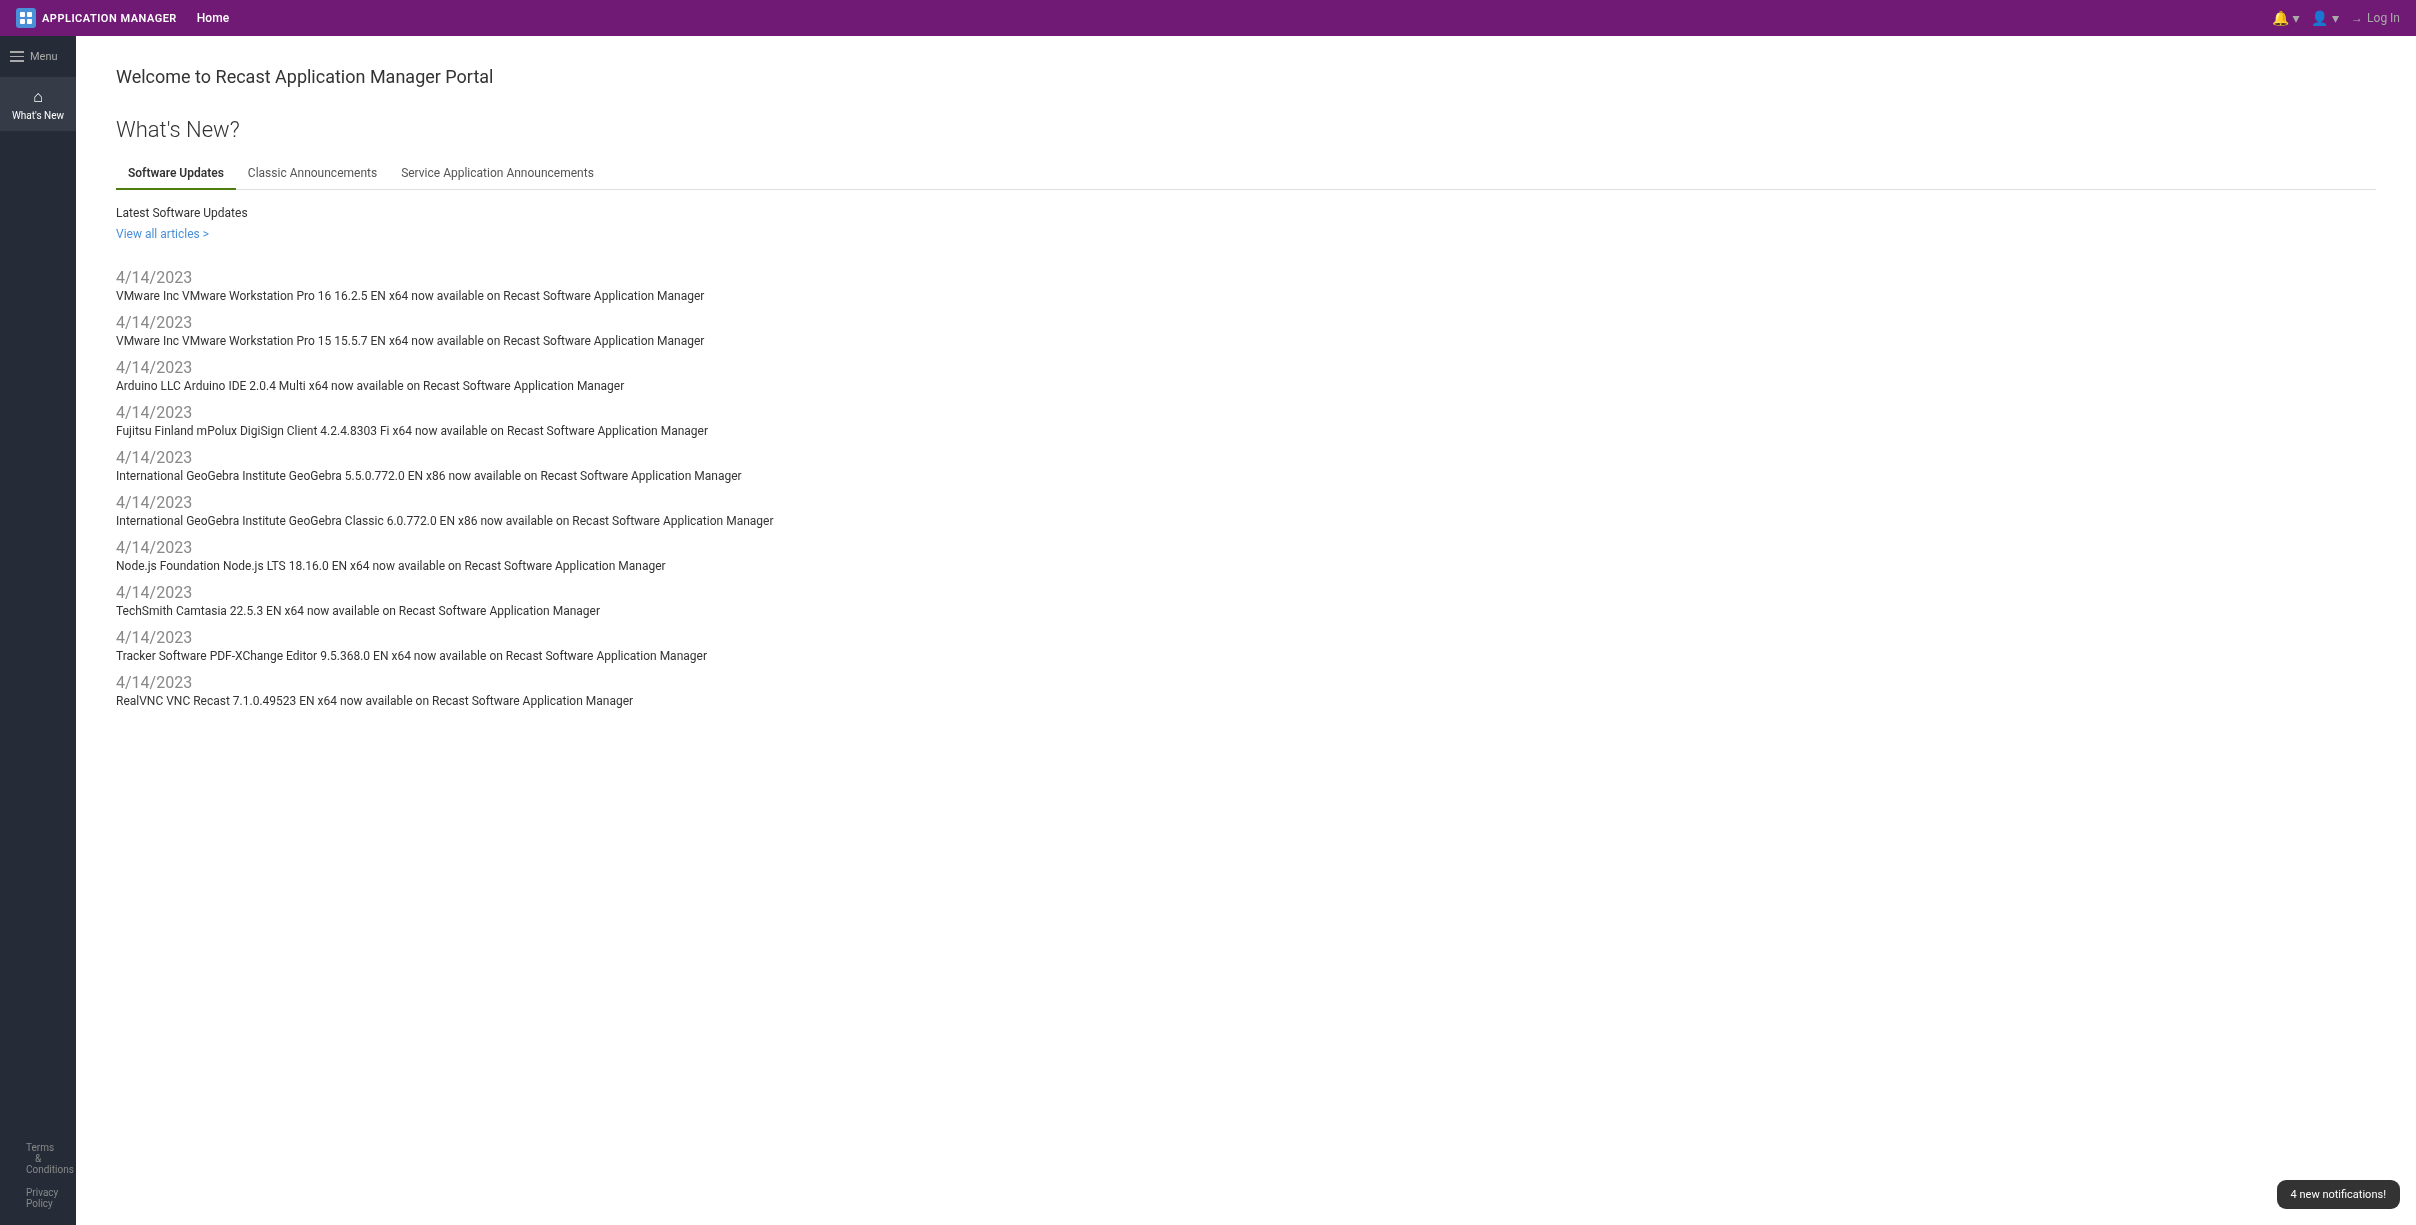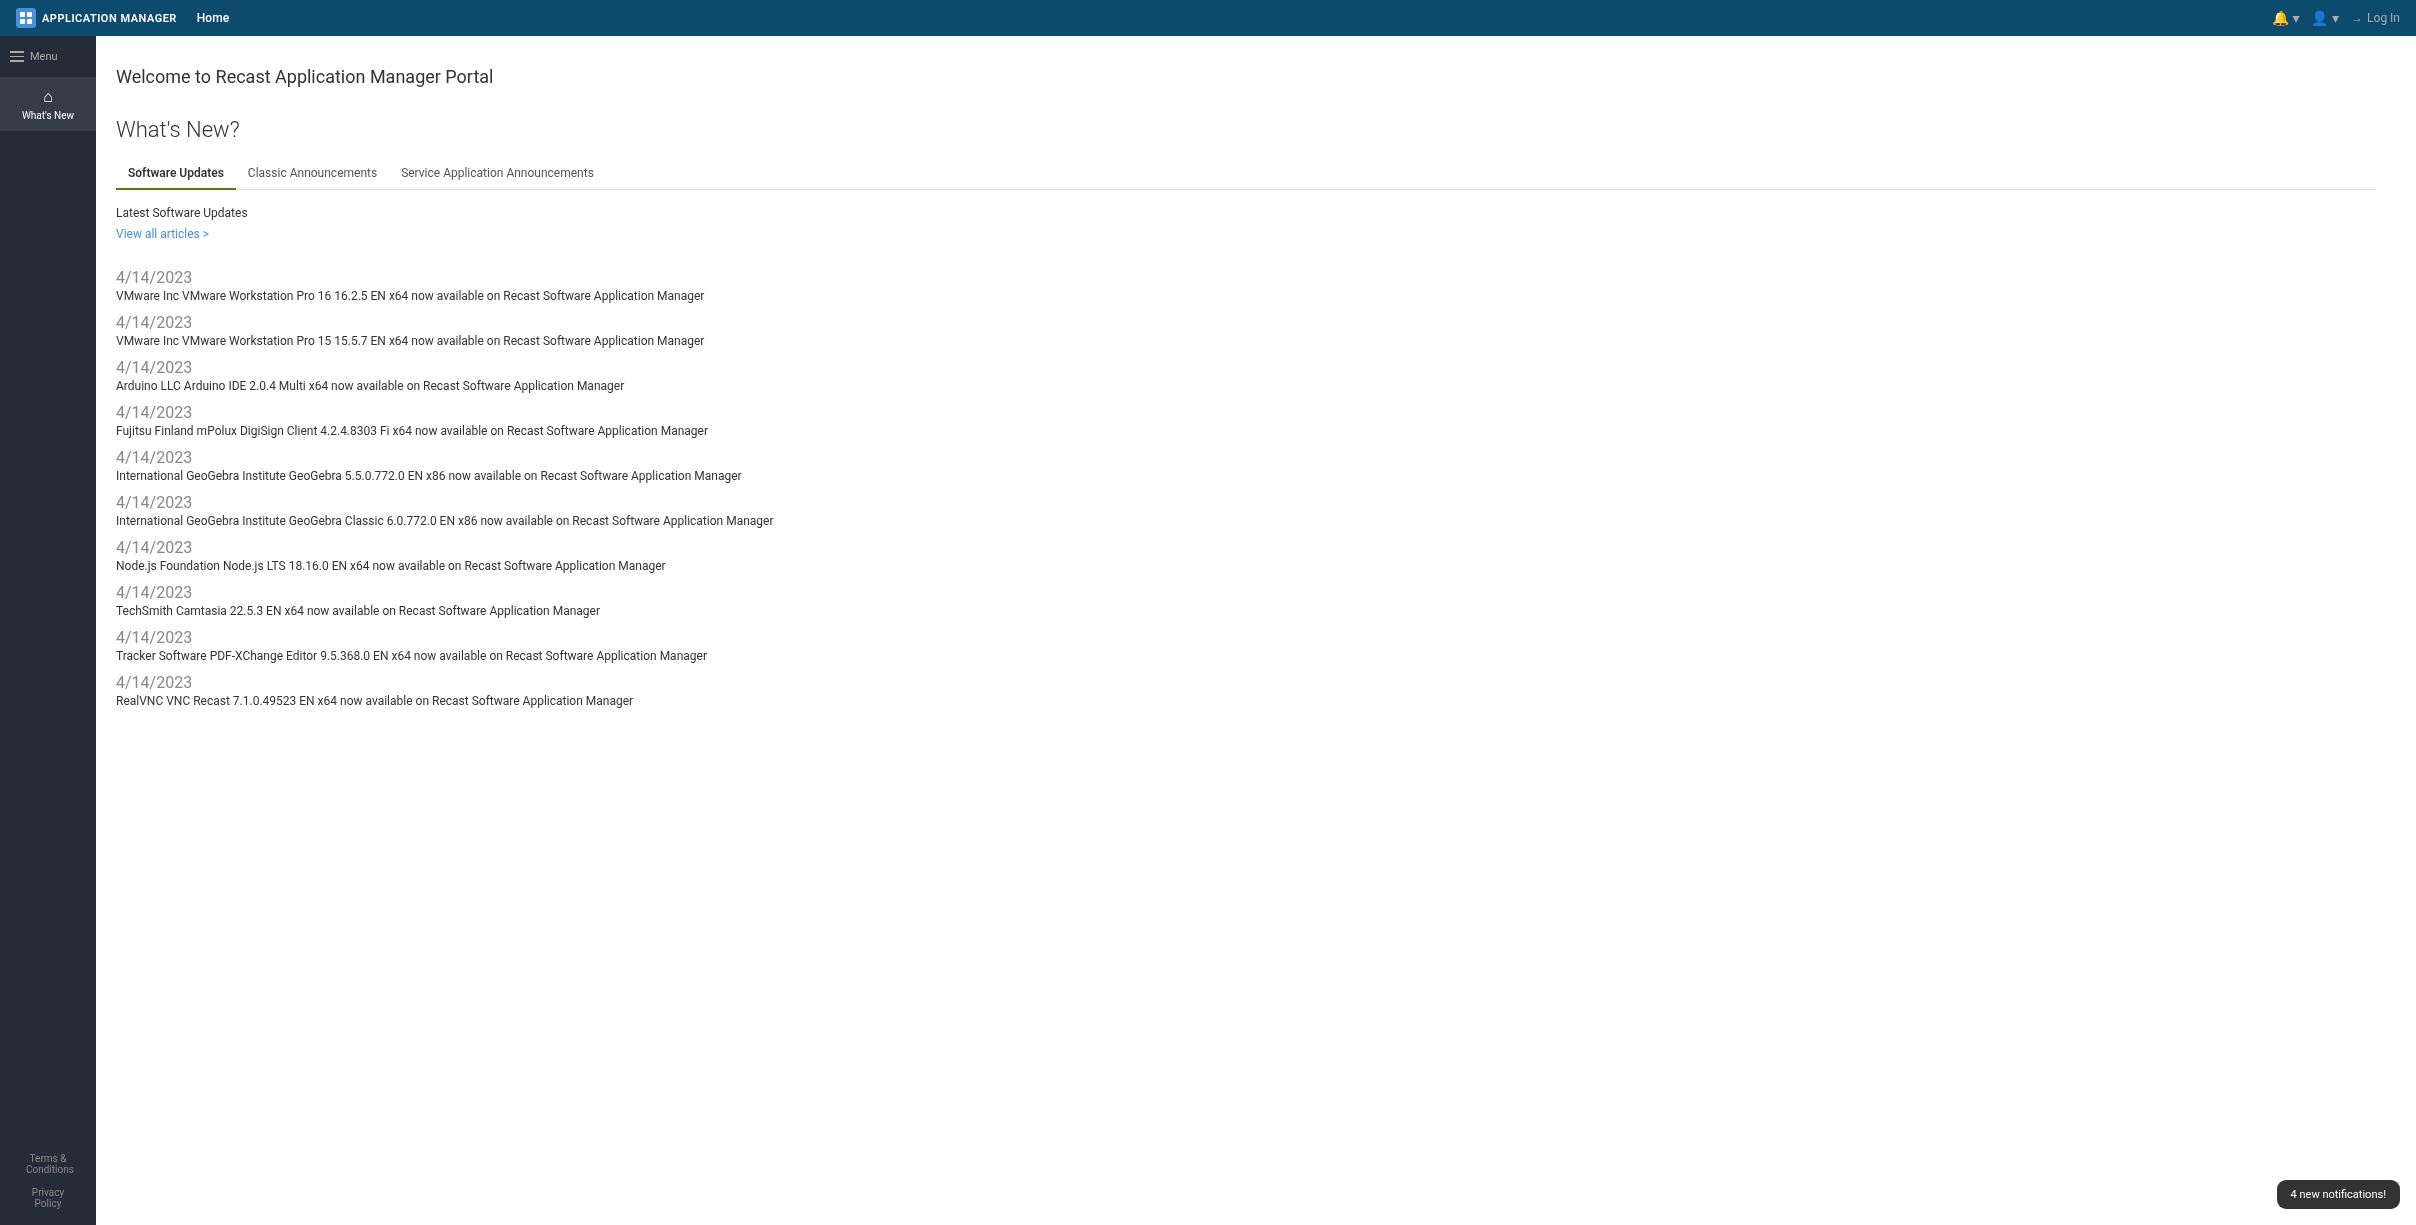--- a/index.html
+++ b/index.html
@@ -1,20 +1,20 @@
 <!DOCTYPE html>
 <html><head>
   <meta charset="utf-8">
   <style>
     * { box-sizing: border-box; margin: 0; padding: 0; }
     body { font-family: -apple-system, BlinkMacSystemFont, 'Segoe UI', Roboto, Arial, sans-serif; font-size: 13px; background: #f5f5f5; color: #333; }
 
     
     .top-nav {
-      background: #0c4a6e;
+      background: #701a75;
       height: 36px;
       display: flex;
       align-items: center;
       justify-content: space-between;
       padding: 0 16px;
       position: fixed;
       top: 0; left: 0; right: 0;
       z-index: 100;
     }
     .top-nav-left {
@@ -71,21 +71,21 @@
       align-items: center;
       gap: 4px;
     }
 
     
     .sidebar {
       position: fixed;
       top: 36px;
       left: 0;
       bottom: 0;
-      width: 96px;
+      width: 76px;
       background: #252c38;
       display: flex;
       flex-direction: column;
       justify-content: space-between;
       z-index: 99;
     }
     .sidebar-top {
       display: flex;
       flex-direction: column;
     }

